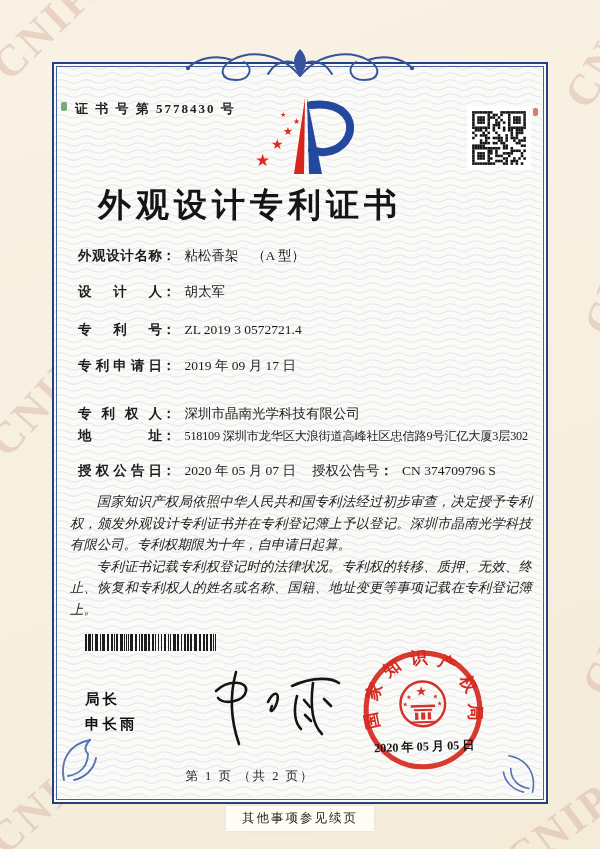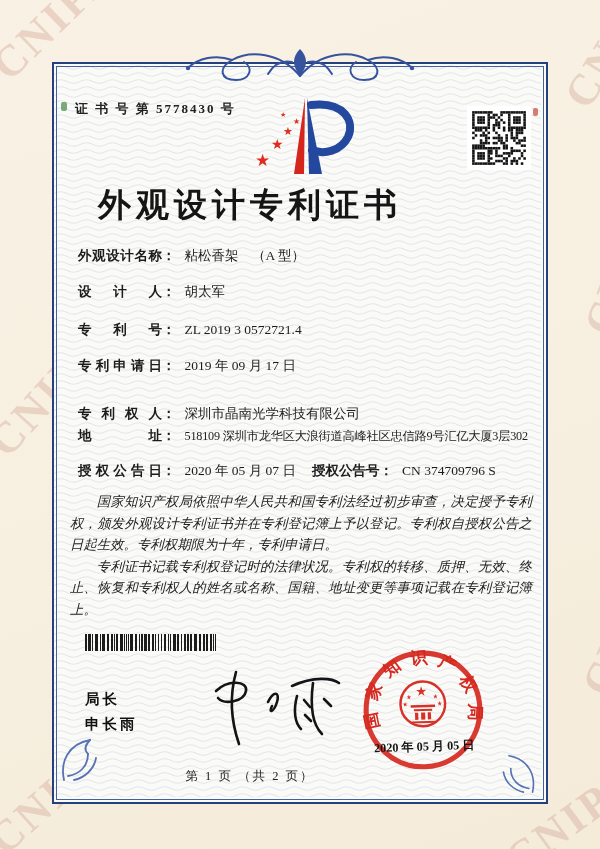--- a/index.html
+++ b/index.html
@@ -17,21 +17,21 @@
         border:2.5px solid #24407e;background:#fafaf6;}
   .cert-inner{position:absolute;inset:2px;border:1px solid #42619f;}
   .wavebg{position:absolute;inset:0;opacity:.75;}
   
   .abs{position:absolute;}
   .cert-no{left:75px;top:100px;font-size:13px;letter-spacing:2px;color:#222;font-weight:600;}
   .title{left:0;top:183px;width:500px;text-align:center;font-size:33px;font-weight:bold;
          letter-spacing:5px;color:#151515;}
   .field-row{left:78px;width:456px;font-size:13.5px;color:#1c1c1c;white-space:nowrap;}
   .lbl{display:inline-block;width:84px;text-align:justify;text-align-last:justify;font-weight:600;}
-  .lbl2{font-weight:700;}
+  .lbl2{font-weight:400;}
   .colon{font-weight:600;}
   .val{margin-left:9px;font-weight:500;}
   .val-small{font-size:12.2px;letter-spacing:-.2px;}
   .pair2{position:absolute;left:234px;top:0;}
   .paras{left:70px;top:491px;width:462px;font-size:13.4px;line-height:21.5px;
          text-align:justify;color:#222;font-style:italic;}
   .paras p{margin:0;text-indent:2em;}
   .barcode{left:85px;top:634px;width:158px;height:17px;display:flex;align-items:stretch;}
   .barcode div{background:#1c1c1c;}
   .signer{left:85px;top:688px;font-family:Liberation Mono, monospace;
@@ -378,21 +378,21 @@
     <span class="lbl">地 址</span><span class="colon">：</span><span class="val val-small">518109 深圳市龙华区大浪街道高峰社区忠信路9号汇亿大厦3层302</span>
   </div>
   <div class="abs field-row" style="top:462px">
     <span class="lbl">授权公告日</span><span class="colon">：</span><span class="val">2020 年 05 月 07 日</span>
     <span class="pair2">
       <span class="lbl2">授权公告号</span><span class="colon">：</span><span class="val">CN 374709796 S</span>
     </span>
   </div>
 
   <div class="abs paras">
-    <p>国家知识产权局依照中华人民共和国专利法经过初步审查，决定授予专利权，颁发外观设计专利证书并在专利登记簿上予以登记。专利权自授权公告之日起生效。专利权期限为十年，专利申请日。</p>
+    <p>国家知识产权局依照中华人民共和国专利法经过初步审查，决定授予专利权，颁发外观设计专利证书并在专利登记簿上予以登记。深圳市晶南光学科技有限公司。专利权期限为十年，自申请日起算。</p>
     <p>专利证书记载专利权登记时的法律状况。专利权的转移、质押、无效、终止、恢复和专利权人的姓名或名称、国籍、地址变更等事项记载在专利登记簿上。</p>
   </div>
 
   <div class="abs barcode">
       <div style="width: 2px; margin-right: 1px;"></div>
       <div style="width: 3px; margin-right: 1px;"></div>
       <div style="width: 1px; margin-right: 2px;"></div>
       <div style="width: 3px; margin-right: 2px;"></div>
       <div style="width: 1px; margin-right: 1px;"></div>
       <div style="width: 3px; margin-right: 2px;"></div>
@@ -473,14 +473,15 @@
         <rect x="64" y="66.5" width="4" height="7"></rect>
         <rect x="70.5" y="66.5" width="3.2" height="7"></rect>
         <rect x="54" y="75" width="24" height="2"></rect>
       </g>
       <text x="66" y="104" text-anchor="middle" font-size="12" font-weight="bold" fill="#151515">2020 年 05 月 05 日</text>
     </g>
   </svg>
 
   <div class="abs pageinfo">第 1 页 （共 2 页）</div>
 
+  <div class="abs footnote">其他事项参见续页</div>
 
 </div>
 
 </body></html>

